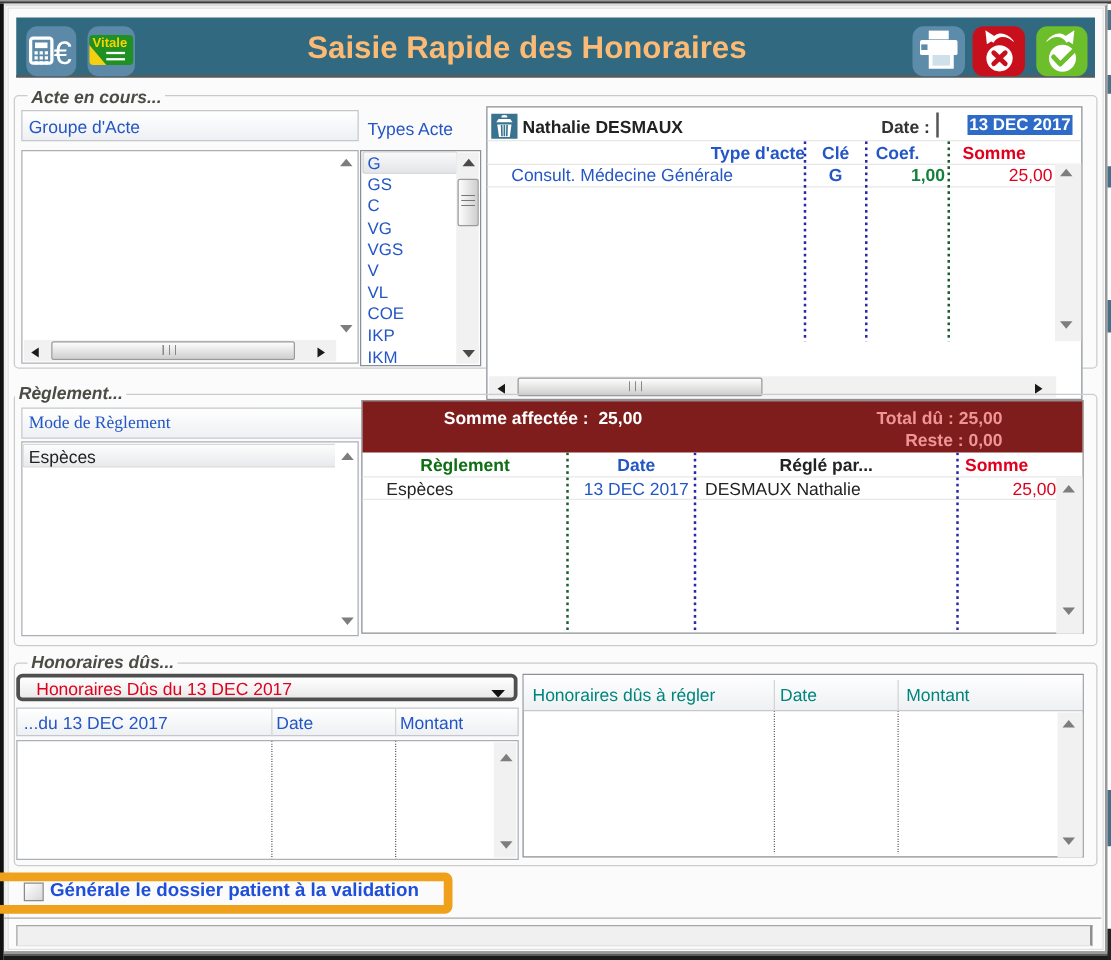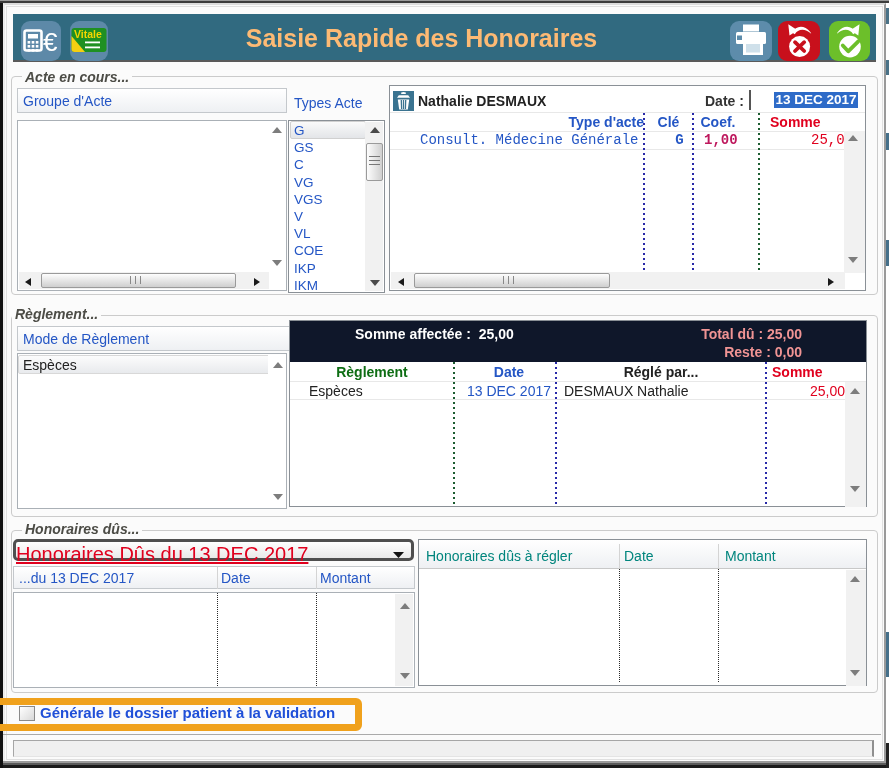--- a/index.html
+++ b/index.html
@@ -133,21 +133,21 @@
 <div class="lv" style="left:288px; top:120px; width:97px; height:173px; border:1px solid #8a9096;">
   <div class="abs" style="left:1px; top:0px; width:76px; height:18px; background:linear-gradient(#fafafa,#e3e5e8); border:1px solid #d0d0d0; border-radius:2px;"></div>
   <div class="abs blue" style="left:5px; top:1px; font-size:13.5px; line-height:17.2px;">G<br>GS<br>C<br>VG<br>VGS<br>V<br>VL<br>COE<br>IKP<br>IKM</div>
   <div class="sbtrack" style="top:1px; bottom:1px; right:1px; width:18px;"></div>
   <div class="tri up" style="right:4px; top:6px; border-bottom-color:#4a4a4a;"></div>
   <div class="tri down" style="right:4px; bottom:6px; border-top-color:#4a4a4a;"></div>
   <div class="sbthumb" style="right:1px; top:22px; width:17px; height:38px;"></div>
   <div class="abs" style="right:4px; top:35px; width:11px; height:11px; background:repeating-linear-gradient(#777 0 1px, transparent 1px 4px);"></div>
 </div>
 
-<div class="lv" style="left:389px; top:85px; width:477px; height:206px; border:1px solid #8a9096;">
+<div class="lv" style="left:389px; top:85px; width:477px; height:235px; border:1px solid #8a9096;">
 
   <div class="abs" style="left:0; top:0; width:100%; height:26px;">
     <div class="abs" style="left:3px; top:5px; width:21px; height:20px; background:#3a7390;">
       <svg width="21" height="20" viewBox="0 0 21 20">
         <path d="M8.2 1.6 Q10.5 0.2 12.8 1.6 L12.8 3 L8.2 3 Z" fill="#fff"></path>
         <path d="M4 6.8 L17 6.8 L15.2 4.2 L5.8 4.2 Z" fill="#fff"></path>
         <path d="M4.8 8.5 L16.2 8.5 L14.8 18.5 L6.2 18.5 Z" fill="#fff"></path>
         <line x1="8.3" y1="9" x2="8.6" y2="18" stroke="#3a7390" stroke-width="1.3"></line>
         <line x1="10.5" y1="9" x2="10.5" y2="18" stroke="#3a7390" stroke-width="1.3"></line>
         <line x1="12.7" y1="9" x2="12.4" y2="18" stroke="#3a7390" stroke-width="1.3"></line>
@@ -161,24 +161,24 @@
   <div class="rowline" style="left:0; top:26px; width:100%;"></div>
 
   <div class="abs" style="left:0; top:27px; width:100%; height:18px;">
     <div class="abs blue" style="left:0px; top:1px; width:254px; text-align:right; font-weight:bold;">Type d'acte</div>
     <div class="abs blue" style="left:254px; top:1px; width:49px; text-align:center; font-weight:bold;">Clé</div>
     <div class="abs blue" style="left:295px; top:1px; width:66px; text-align:center; font-weight:bold;">Coef.</div>
     <div class="abs red" style="left:380px; top:1px; font-weight:bold;">Somme</div>
   </div>
   <div class="rowline" style="left:0; top:45px; width:100%;"></div>
 
-  <div class="abs" style="left:11px; top:46px; width:100%; height:17px;font-family:Liberation Mono, monospace;">
+  <div class="abs" style="left:0; top:46px; width:100%; height:17px;">
     <div class="abs blue" style="left:19px; top:0px;">Consult. Médecine Générale</div>
     <div class="abs blue" style="left:254px; top:0px; width:49px; text-align:center; font-weight:bold;">G</div>
-    <div class="abs" style="left:303px; top:0px; width:63px; text-align:left; font-weight:bold; color:#be185d;">1,00</div>
+    <div class="abs" style="left:303px; top:0px; width:63px; text-align:right; font-weight:bold; color:#15803d;">1,00</div>
     <div class="abs red" style="left:382px; top:0px; width:70px; text-align:right;">25,00</div>
   </div>
   <div class="rowline" style="left:0; top:63px; width:100%;"></div>
 
   <div class="dotv" style="left:253px; top:27px; height:160px;"></div>
   <div class="dotv" style="left:302px; top:27px; height:160px;"></div>
   <div class="dotg" style="left:368px; top:27px; height:160px;"></div>
 
   <div class="sbtrack" style="left:454px; top:45px; width:21px; height:142px;"></div>
   <div class="tri up" style="left:458px; top:49px;"></div>
@@ -187,31 +187,31 @@
   <div class="sbtrack" style="left:1px; bottom:1px; width:454px; height:17px;"></div>
   <div class="tri left" style="left:8px; bottom:4px;"></div>
   <div class="tri right" style="left:438px; bottom:4px;"></div>
   <div class="sbthumbh" style="left:24px; bottom:2px; width:196px; height:15px;"></div>
   <div class="abs" style="left:113px; bottom:6px; width:14px; height:8px; background:repeating-linear-gradient(to right,#888 0 1px, transparent 1px 5px);"></div>
 </div>
 
 <div class="gbox" style="left:11px; top:315px; width:867px; height:202px;"></div>
 <div class="glabel" style="left:12px; top:306px;">Règlement...</div>
 
-<div class="hdrbox" style="left:17px; top:326px; width:290px; height:25px; line-height:24px; padding-left:5px;">Mode de Règlement</div>
+<div class="hdrbox" style="left:17px; top:326px; width:290px; height:25px; line-height:24px; padding-left:5px;font-family:Liberation Serif, serif;">Mode de Règlement</div>
 <div class="lv" style="left:17px; top:353px; width:270px; height:156px; border:1px solid #aab0b6;">
   <div class="abs" style="left:0px; top:1px; width:252px; height:19px; background:linear-gradient(#fcfcfc,#e8eaed); border:1px solid #d8d8d8; border-radius:2px;"></div>
   <div class="abs" style="left:5px; top:2px; font-size:14px; line-height:18.7px; color:#222;">Espèces</div>
   <div class="sbtrack" style="top:1px; bottom:1px; right:1px; width:17px; background:#fff;"></div>
   <div class="tri up" style="right:3px; top:8px;"></div>
   <div class="tri down" style="right:3px; bottom:8px;"></div>
 </div>
 
 <div class="lv" style="left:289px; top:320px; width:578px; height:187px; border:1px solid #8a9096;">
-  <div class="abs" style="left:0; top:0; width:100%; height:41px; background:#0f172a;">
+  <div class="abs" style="left:0; top:0; width:100%; height:41px; background:#7f1d1d;">
     <div class="abs" style="left:65px; top:5px; color:#fff; font-weight:bold;">Somme affectée :&nbsp; 25,00</div>
     <div class="abs" style="left:0px; top:5px; width:512px; text-align:right; color:#f09494; font-weight:bold;">Total dû : 25,00</div>
     <div class="abs" style="left:0px; top:23px; width:512px; text-align:right; color:#f09494; font-weight:bold;">Reste : 0,00</div>
   </div>
 
   <div class="abs" style="left:0; top:41px; width:100%; height:19px;">
     <div class="abs" style="left:0; top:2px; width:164px; text-align:center; font-weight:bold; color:#0e6e14;">Règlement</div>
     <div class="abs blue" style="left:164px; top:2px; width:110px; text-align:center; font-weight:bold;">Date</div>
     <div class="abs" style="left:267px; top:2px; width:208px; text-align:center; font-weight:bold; color:#222;">Réglé par...</div>
     <div class="abs red" style="left:482px; top:2px; font-weight:bold;">Somme</div>
@@ -231,21 +231,21 @@
 
   <div class="sbtrack" style="left:555px; top:61px; width:21px; height:125px;"></div>
   <div class="tri up" style="left:560px; top:67px;"></div>
   <div class="tri down" style="left:560px; top:165px;"></div>
 </div>
 
 <div class="gbox" style="left:11px; top:530px; width:867px; height:163px;"></div>
 <div class="glabel" style="left:22px; top:521px;">Honoraires dûs...</div>
 
 <div class="abs" style="left:13px; top:539px; width:401px; height:22px; background:linear-gradient(#ffffff,#e9e9e9); border:3px solid #4f4f4f; border-radius:5px;">
-  <div class="abs red" style="left:0; top:1px; font-size:20px;text-decoration:underline;">Honoraires Dûs du 13 DEC 2017</div>
+  <div class="abs red" style="left:13px; top:1px; font-size:14px;">Honoraires Dûs du 13 DEC 2017</div>
   <svg class="abs" style="right:7px; top:10px;" width="11" height="6" viewBox="0 0 11 6">
       <path d="M0 0 L11 0 L5.5 6 Z" fill="#111"></path>
     </svg>
 </div>
 
 <div class="hdrbox" style="left:13px; top:566px; width:402px; height:23px;">
   <div class="abs blue" style="left:5px; top:3px;">...du 13 DEC 2017</div>
   <div class="abs blue" style="left:207px; top:3px;">Date</div>
   <div class="abs blue" style="left:306px; top:3px;">Montant</div>
   <div class="abs" style="left:203px; top:0; width:1px; height:22px; background:#d4d4d4;"></div>

